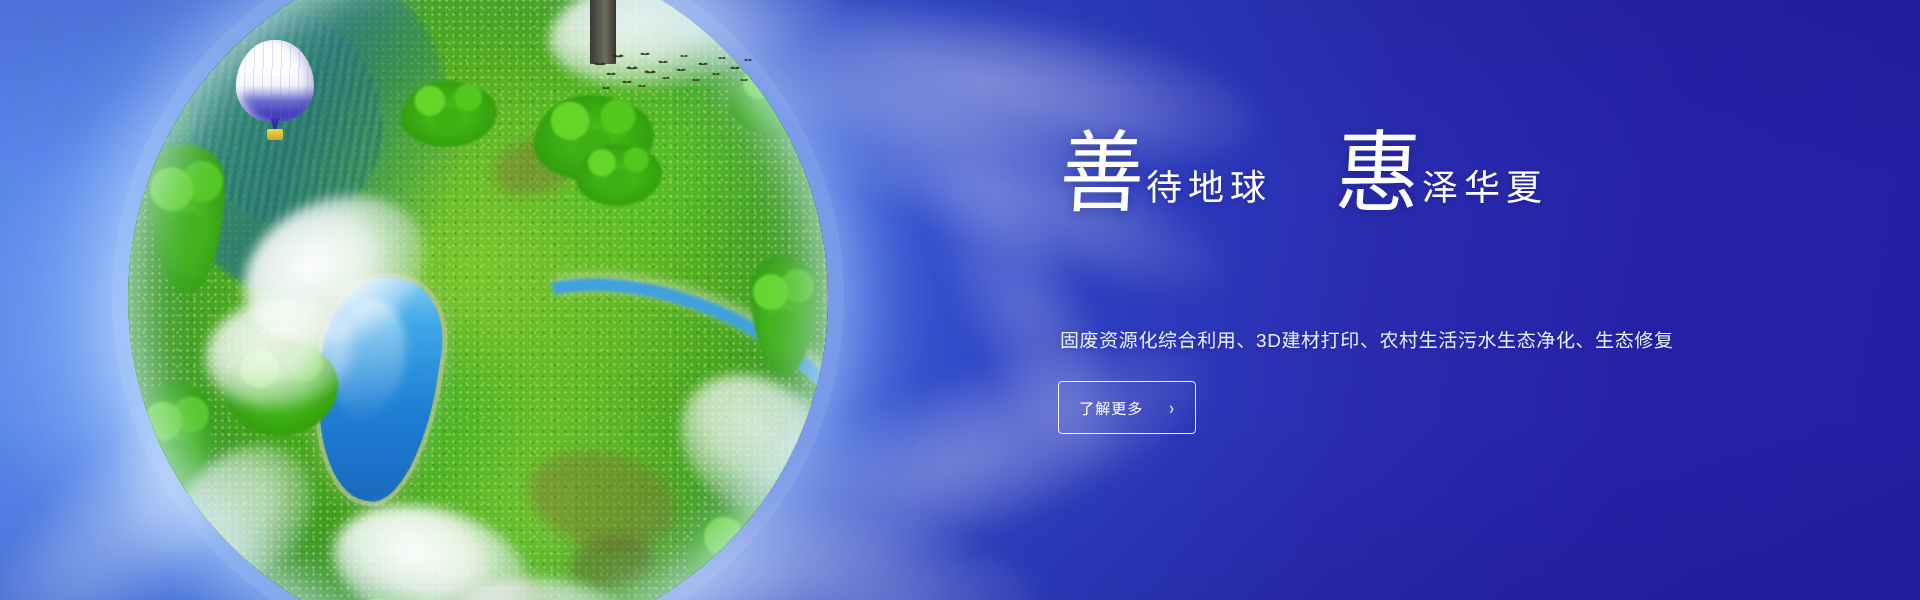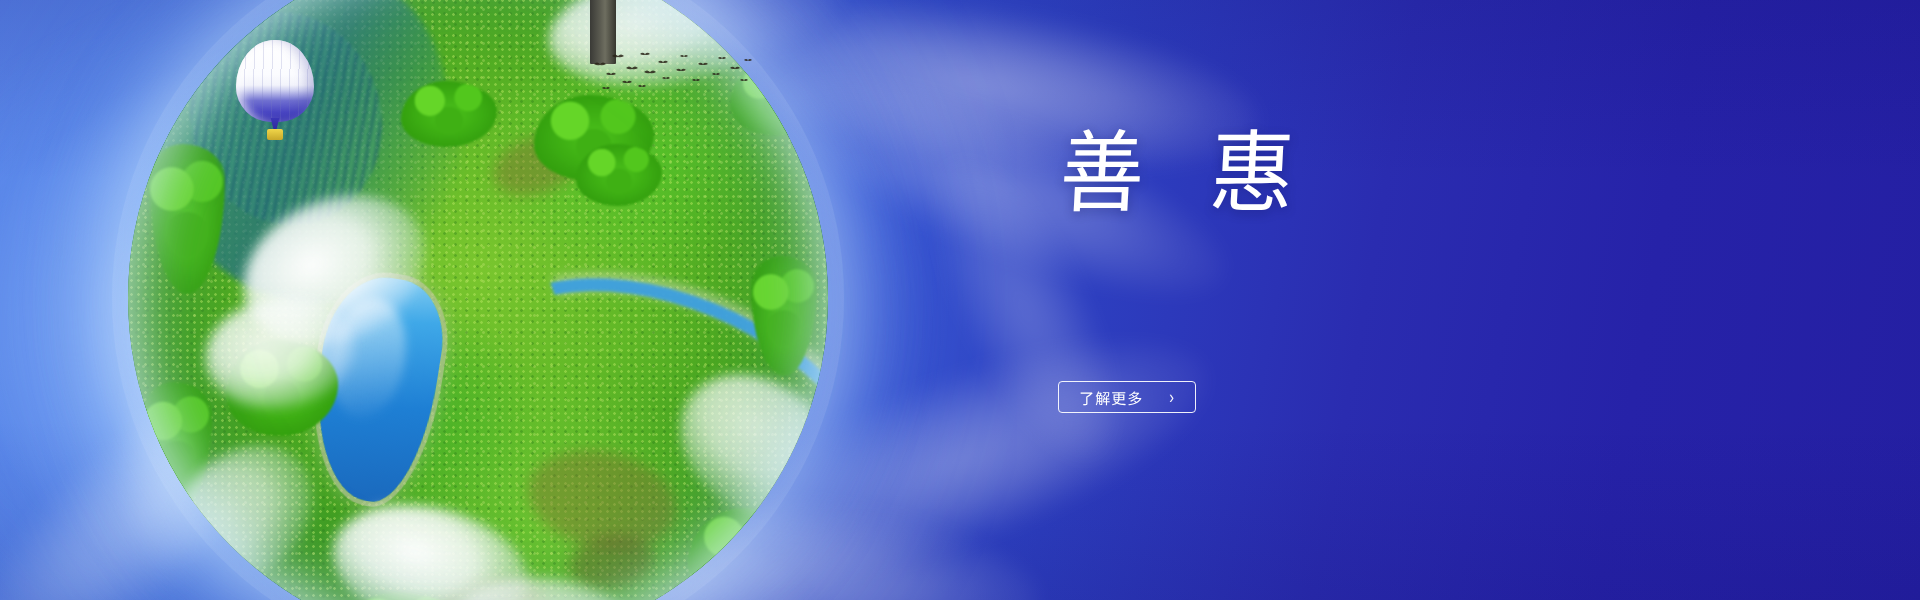--- a/index.html
+++ b/index.html
@@ -330,21 +330,21 @@
   .desc{
     position:absolute; left:2px; top:330px;
     font-size:19px; line-height:1.2;
     color:#e9eeff;
     letter-spacing:.6px;
     text-shadow:0 1px 5px rgba(10,12,70,.24);
     white-space:nowrap;
   }
   .cta{
     position:absolute; left:0px; top:381px;
-    width:138px; height:32px;
+    width:138px; height:53px;
     border:1px solid rgba(255,255,255,.92);
     border-radius:4px;
     background:transparent;
     color:#ffffff;
     font-size:15px;
     letter-spacing:1px;
     display:flex; align-items:center; justify-content:center;
     gap:26px;
     cursor:pointer;
     text-decoration:none;
@@ -461,28 +461,31 @@
       <path d="M152 12 q2-2 4 0 q2-2 4 0 q-2 1.4-4 .6 q-2 .8-4-.6z"></path>
       <path d="M10 40 q2-2 4 0 q2-2 4 0 q-2 1.4-4 .6 q-2 .8-4-.6z"></path>
     </g>
   </svg>
 
   <div class="content">
 
     <div class="headline">
       <span class="hl-group">
         <span class="hl-big">善</span>
+        <span class="hl-small">待地球</span>
       </span>
       <span class="hl-gap"></span>
       <span class="hl-group">
         <span class="hl-big">惠</span>
+        <span class="hl-small">泽华夏</span>
       </span>
     </div>
 
 
+    <div class="desc">固废资源化综合利用、3D建材打印、农村生活污水生态净化、生态修复</div>
 
     <a class="cta" href="#">
       <span>了解更多</span>
       <span class="cta-chevron">›</span>
     </a>
 
   </div>
 </div>
 
 </body></html>

